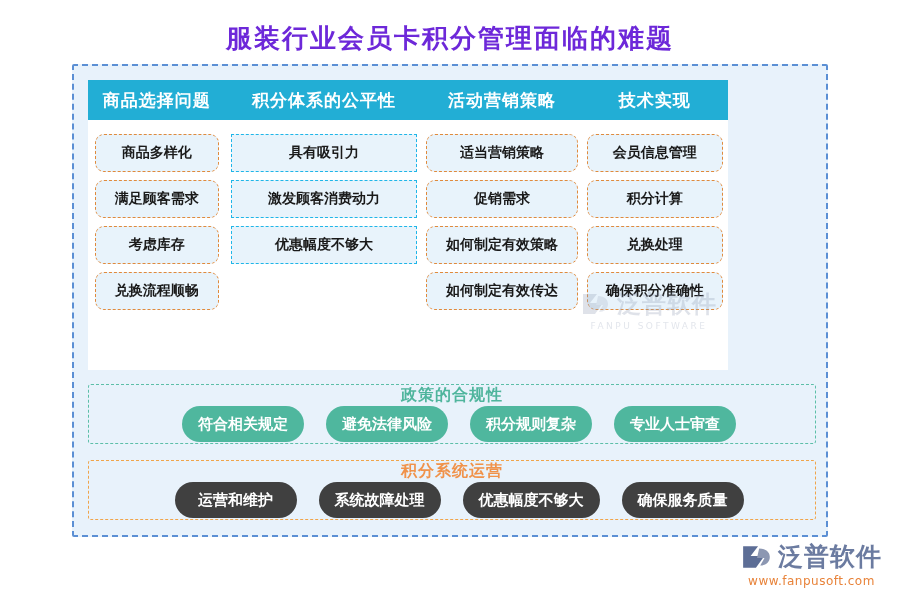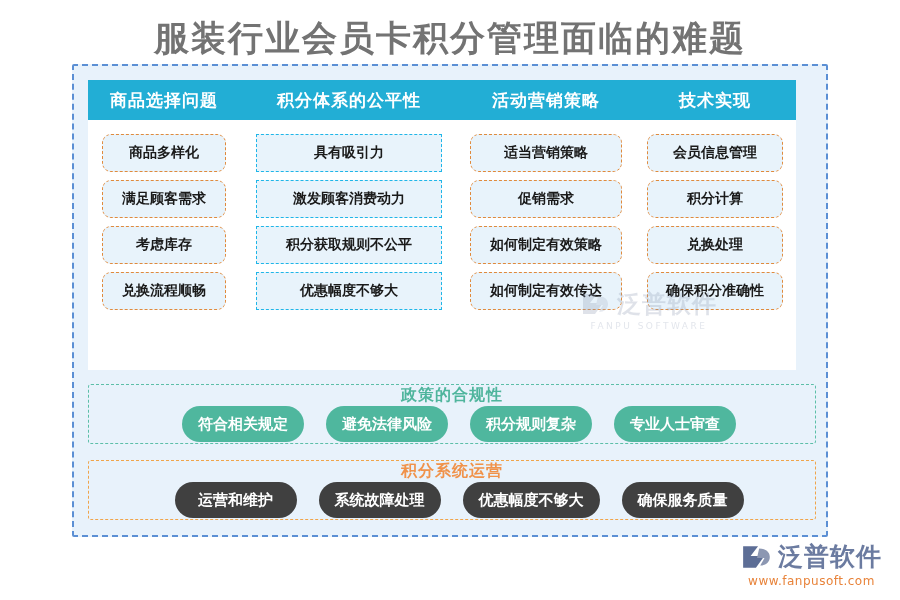--- a/index.html
+++ b/index.html
@@ -11,23 +11,23 @@
     height: 600px;
     background: #ffffff;
     font-family: "DejaVu Sans", "Liberation Sans", sans-serif;
     overflow: hidden;
     position: relative;
   }
 
   
   .page-title {
     text-align: center;
-    font-size: 35px;
-    font-weight: bold;
-    color: #737373;
+    font-size: 26px;
+    font-weight: bold;
+    color: #6d28d9;
     letter-spacing: 2px;
     padding-top: 20px;
     height: 36px;
     line-height: 36px;
   }
 
   
   .outer-frame {
     position: absolute;
     left: 72px;
@@ -38,21 +38,21 @@
     border: 2px dashed #5b8fd4;
     background: #e8f2fb;
     border-radius: 2px;
   }
 
   
   .columns {
     position: absolute;
     left: 14px;
     top: 14px;
-    width: 740px;
+    width: 640px;
     height: 290px;
     display: flex;
     gap: 0;
   }
   .col {
     background: #ffffff;
     display: flex;
     flex-direction: column;
     align-items: center;
     box-sizing: border-box;
@@ -242,21 +242,20 @@
         <div class="item orange">考虑库存</div>
         <div class="item orange">兑换流程顺畅</div>
       </div>
     </div>
 
     <div class="col c2">
       <div class="col-header">积分体系的公平性</div>
       <div class="col-body">
         <div class="item cyan">具有吸引力</div>
         <div class="item cyan">激发顾客消费动力</div>
-        <div class="item cyan">积分获取规则不公平</div>
         <div class="item cyan">优惠幅度不够大</div>
       </div>
     </div>
 
     <div class="col c3">
       <div class="col-header">活动营销策略</div>
       <div class="col-body">
         <div class="item orange">适当营销策略</div>
         <div class="item orange">促销需求</div>
         <div class="item orange">如何制定有效策略</div>

